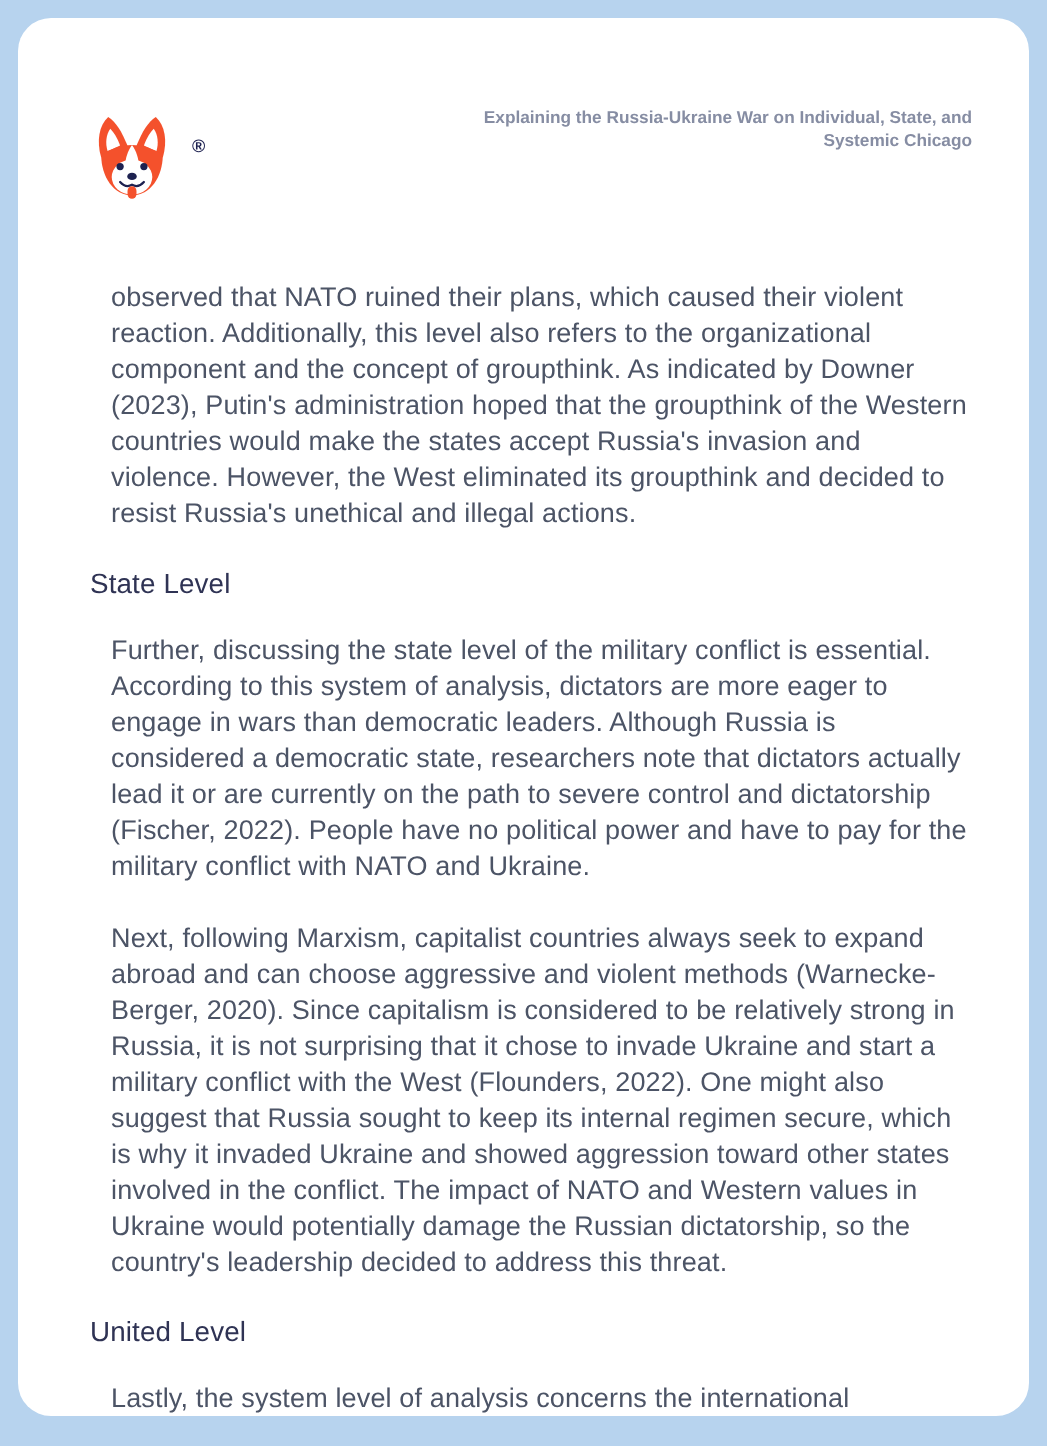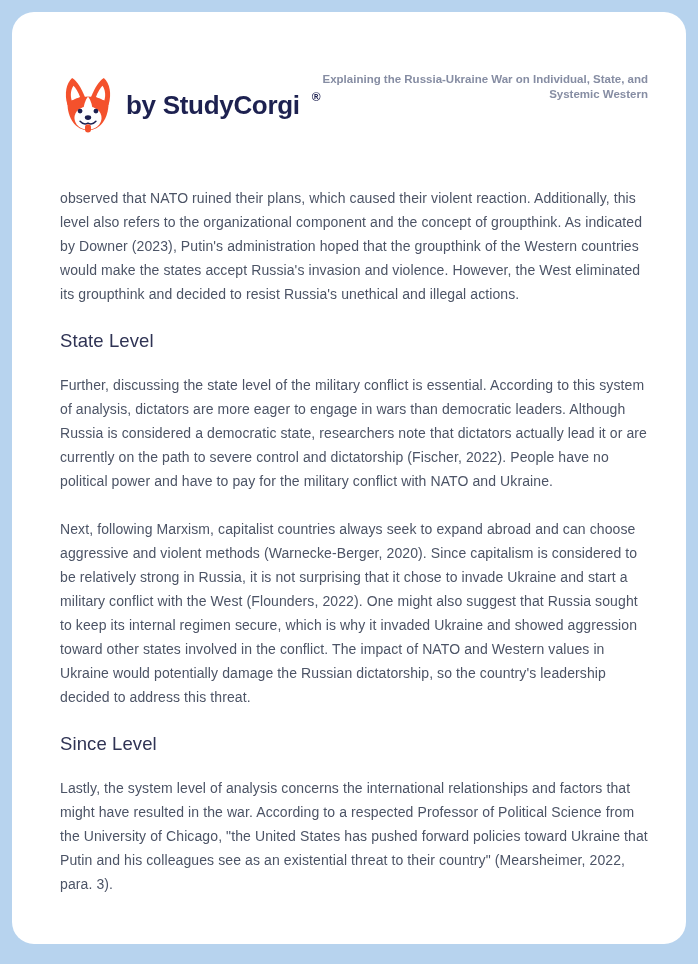--- a/index.html
+++ b/index.html
@@ -70,25 +70,25 @@
     margin-top: 5px;
     font-size: 11.5px;
     line-height: 13.5px;
     color: #9aa1b4;
     text-decoration: none;
     overflow-wrap: anywhere;
   }
   
   .article { margin-top: 52px; max-width: 594px; }
   .article p {
-    font-size: 14px;
+    font-size: 18px;
     line-height: 24px;
     letter-spacing: 0.1px;
     color: #4c5466;
-    margin: 0 0 24px 0;
+    margin: 0 0 24px 14px;
   }
   .article h2 {
     font-size: 18.5px;
     font-weight: 400;
     letter-spacing: 0.1px;
     color: #2f3354;
     margin: 0 0 21px 0;
   }
   .article p:last-child { margin-bottom: 0; }
 </style>
@@ -118,32 +118,31 @@
             <circle cx="21.5" cy="37.5" r="2.6" fill="#1d2150"></circle>
             <circle cx="38.5" cy="37.5" r="2.6" fill="#1d2150"></circle>
 
             <ellipse cx="30" cy="44.5" rx="3.4" ry="2.6" fill="#1d2150"></ellipse>
 
             <path d="M21.5 48.5 Q25.5 53 30 50.5 Q34.5 53 38.5 48.5" stroke="#1d2150" stroke-width="1.6" fill="none" stroke-linecap="round"></path>
 
             <rect x="26.8" y="51.5" width="6.4" height="9" rx="3.2" fill="#f4512c"></rect>
           </svg>
         </span>
-        <span class="brand-text">by StudyCorgi</span>
         <span class="brand-reg">®</span>
       </div>
 
       <div class="header-meta">
-        <div class="doc-title">Explaining the Russia-Ukraine War on Individual, State, and Systemic Western</div>
+        <div class="doc-title">Explaining the Russia-Ukraine War on Individual, State, and Systemic Chicago</div>
       </div>
     </div>
 
     <div class="article">
       <p>observed that NATO ruined their plans, which caused their violent reaction. Additionally, this level also refers to the organizational component and the concept of groupthink. As indicated by Downer (2023), Putin's administration hoped that the groupthink of the Western countries would make the states accept Russia's invasion and violence. However, the West eliminated its groupthink and decided to resist Russia's unethical and illegal actions.</p>
       <h2>State Level</h2>
       <p>Further, discussing the state level of the military conflict is essential. According to this system of analysis, dictators are more eager to engage in wars than democratic leaders. Although Russia is considered a democratic state, researchers note that dictators actually lead it or are currently on the path to severe control and dictatorship (Fischer, 2022). People have no political power and have to pay for the military conflict with NATO and Ukraine.</p>
       <p>Next, following Marxism, capitalist countries always seek to expand abroad and can choose aggressive and violent methods (Warnecke-Berger, 2020). Since capitalism is considered to be relatively strong in Russia, it is not surprising that it chose to invade Ukraine and start a military conflict with the West (Flounders, 2022). One might also suggest that Russia sought to keep its internal regimen secure, which is why it invaded Ukraine and showed aggression toward other states involved in the conflict. The impact of NATO and Western values in Ukraine would potentially damage the Russian dictatorship, so the country's leadership decided to address this threat.</p>
-      <h2>Since Level</h2>
+      <h2>United Level</h2>
       <p>Lastly, the system level of analysis concerns the international relationships and factors that might have resulted in the war. According to a respected Professor of Political Science from the University of Chicago, "the United States has pushed forward policies toward Ukraine that Putin and his colleagues see as an existential threat to their country" (Mearsheimer, 2022, para. 3).</p>
     </div>
 
   </div>
 </div>
 
 </body></html>

